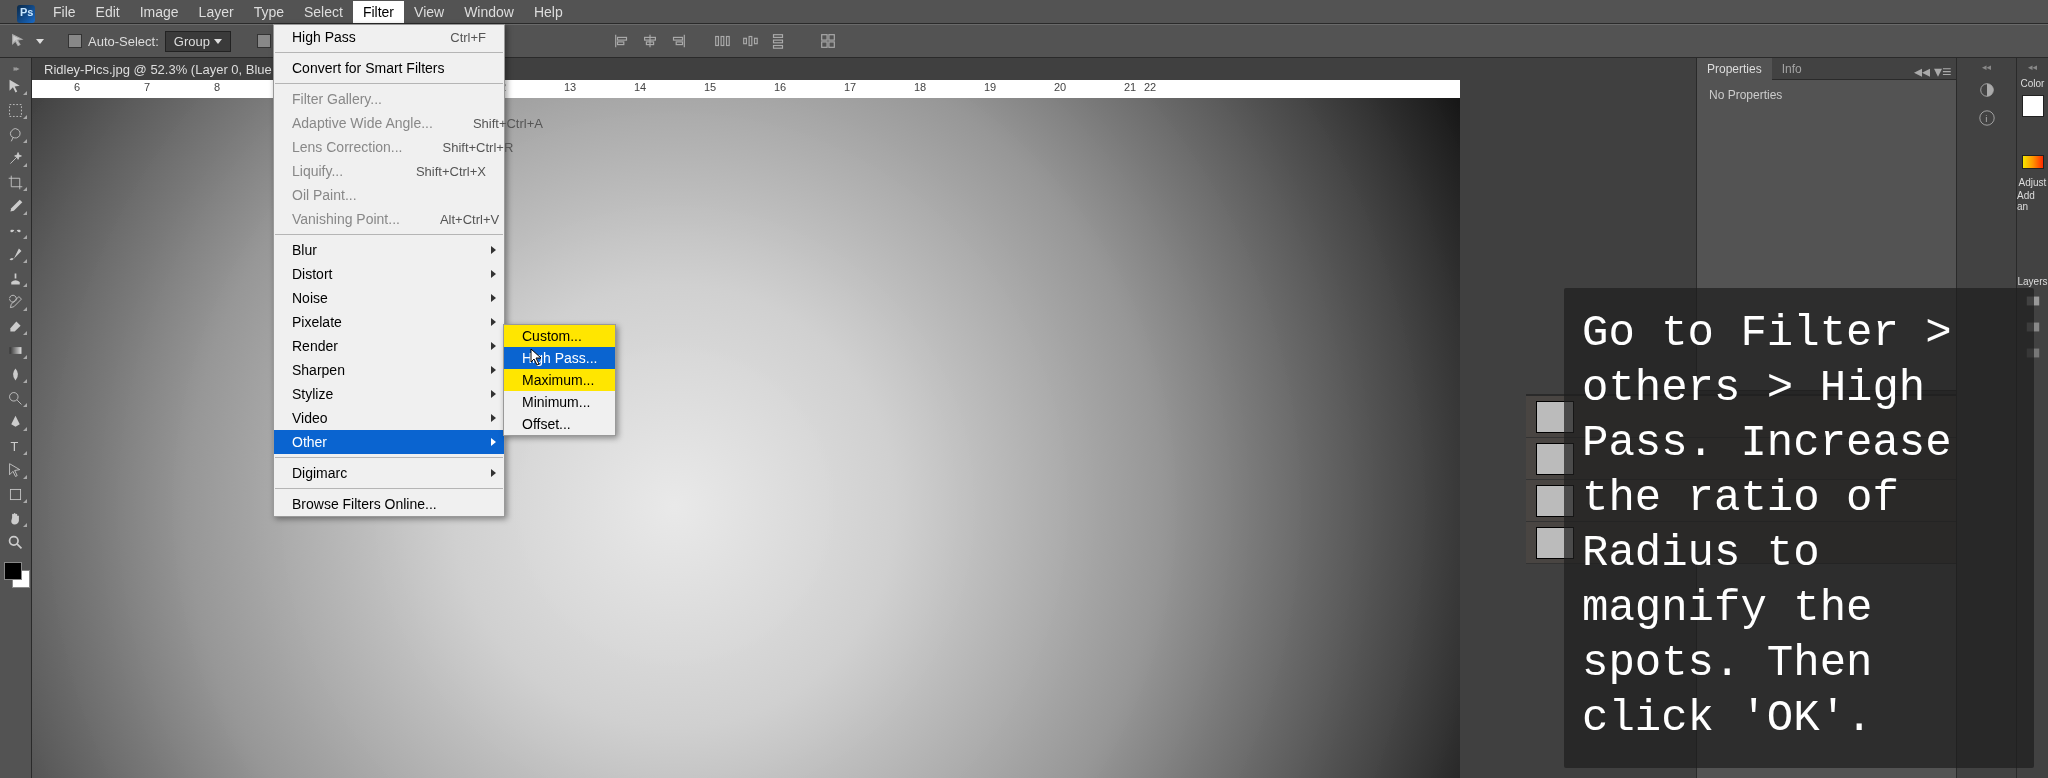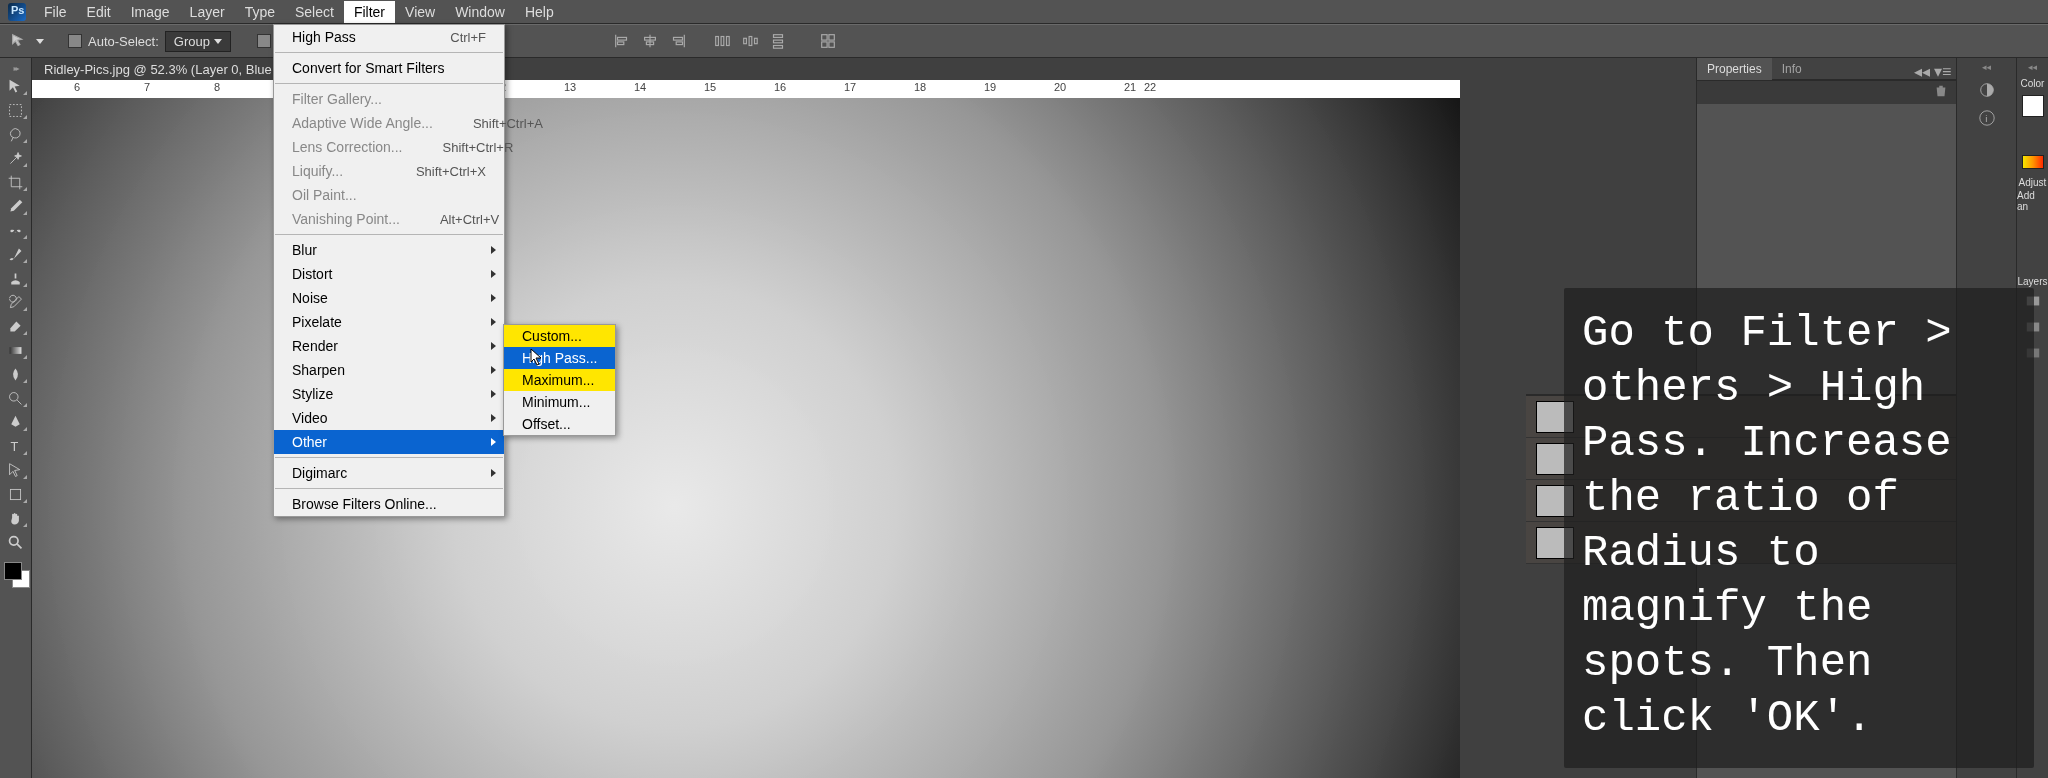--- a/index.html
+++ b/index.html
@@ -1,18 +1,18 @@
 <!DOCTYPE html>
 <html><head>
 <meta charset="utf-8">
 <style>
 * { margin: 0; padding: 0; box-sizing: border-box; font-family: "Segoe UI", Tahoma, sans-serif; user-select: none; }
 body { width: 2048px; height: 778px; background: #333; overflow: hidden; position: relative; }
 
-.menubar { height: 24px; background: #535353; display: flex; align-items: center; padding-left: 8px; border-bottom: 1px solid #2a2a2a; }
+.menubar { height: 24px; background: #535353; display: flex; align-items: flex-end; padding-left: 17px; border-bottom: 1px solid #2a2a2a; }
 .logo { width: 18px; height:18px; margin-right:8px; background: linear-gradient(135deg,#0a2846,#1a6bc7); border-radius:3px; position:relative; }
 .logo::after { content:"Ps"; color:#c7e6ff; font-size:11px; font-weight:bold; position:absolute; top:1px; left:3px; }
 .menubtn { color:#ddd; font-size:14px; padding:3px 10px; cursor:default; }
 .menubtn.active { background:#fff; color:#000; }
 
 .options-bar { height:34px; background:#535353; border-top:1px solid #6a6a6a; border-bottom:1px solid #2a2a2a; display:flex; align-items:center; padding-left:8px; color:#ddd; font-size:13px; gap:6px; }
 .chk { width:14px; height:14px; border:1px solid #333; background:#888; }
 .select-box { background:#3a3a3a; border:1px solid #222; padding:2px 8px; font-size:13px; color:#ddd; display:flex; align-items:center; gap:4px; }
 .tri-down { border-left:4px solid transparent; border-right:4px solid transparent; border-top:5px solid #ddd; }
 .ob-icon { width:22px; height:22px; display:flex; align-items:center; justify-content:center; color:#aaa; }
@@ -354,20 +354,23 @@
 
   <div class="panel-col">
     <div class="panel-head">
       <div class="ptab active">Properties</div>
       <div class="ptab">Info</div>
       <div class="panel-menu">
         <div class="pm-ic">◂◂</div>
         <div class="pm-ic">▾≡</div>
       </div>
     </div>
+    <div class="panel-body">
+      <span>No Properties</span>
+    </div>
     <div class="panel-foot">
       <div class="pf-ic"><svg viewBox="0 0 16 16">
             <path d="M3 4 L13 4 L12 14 L4 14 Z M6 2 L10 2 L10 4 L6 4 Z"></path>
           </svg></div>
     </div>
   </div>
 
   <div class="mini-strip">
     <div class="mini-expand">◂◂</div>
     <div class="mini-ic">

